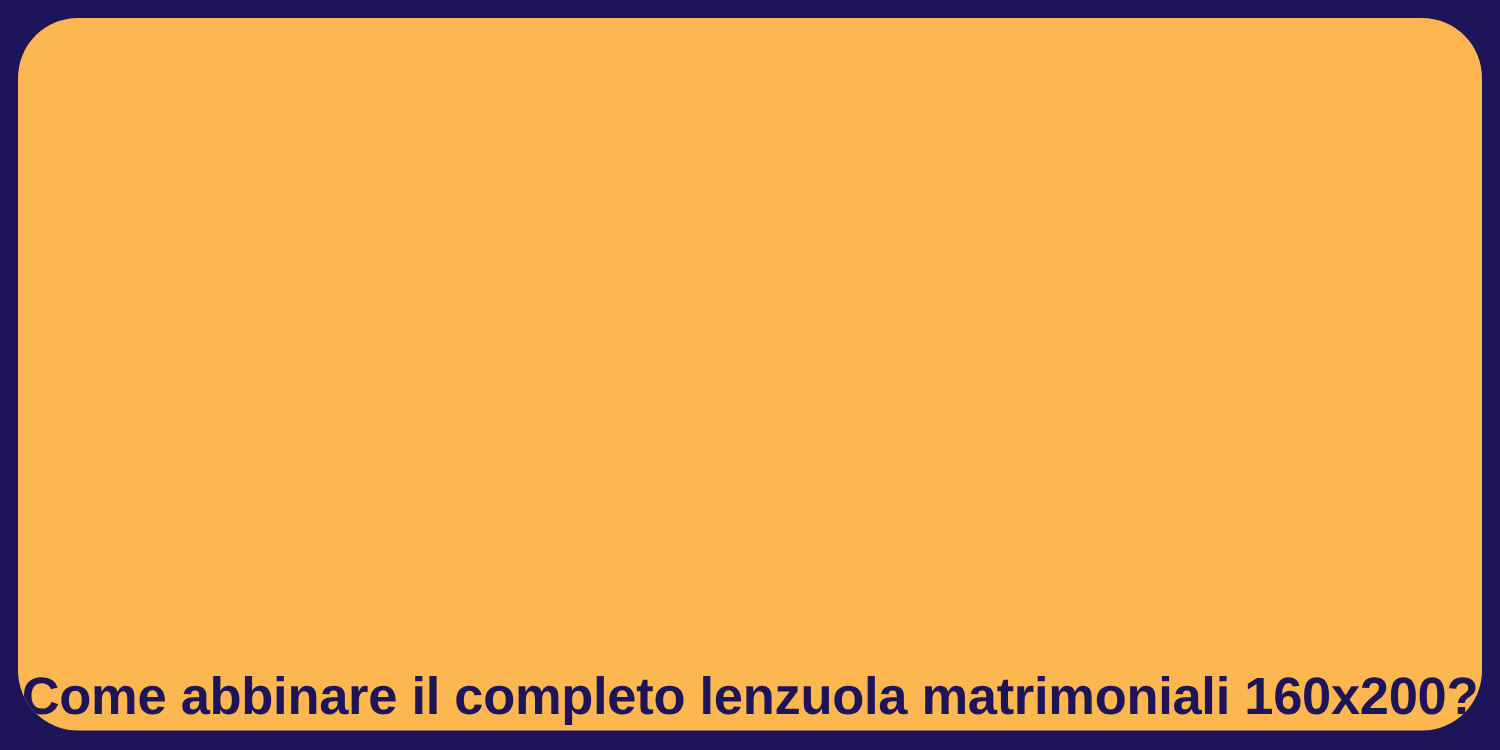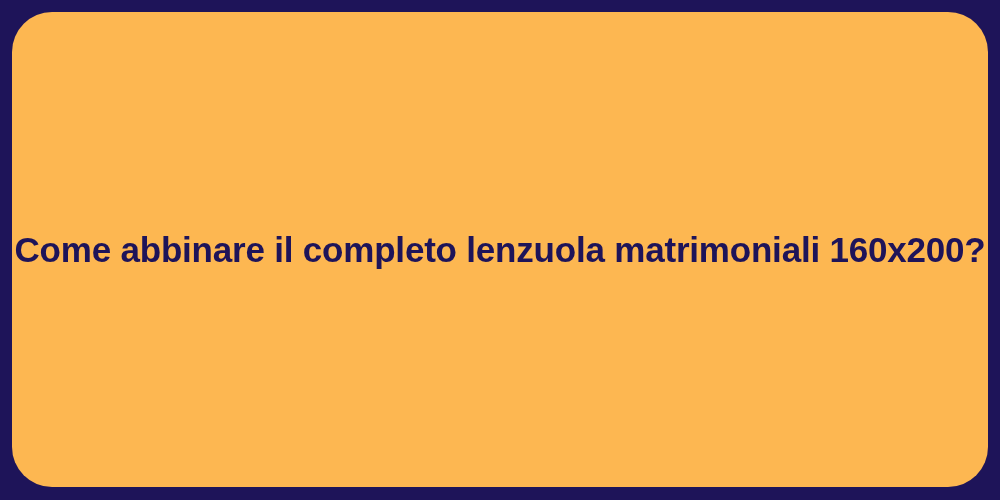--- a/index.html
+++ b/index.html
@@ -20,21 +20,21 @@
     background: #1E1459;
     padding: 12px 12px 13px 12px;
   }
   .panel {
     box-sizing: border-box;
     width: 100%;
     height: 100%;
     background: #FDB751;
     border-radius: 40px;
     display: flex;
-    align-items: center;
+    align-items: flex-end;
     justify-content: center;
     overflow: hidden;
   }
   .headline {
     margin: 0;
     padding: 0 36px;
     text-align: center;
     color: #1E1459;
     font-family: "Liberation Sans", sans-serif;
     font-size: 35px;

